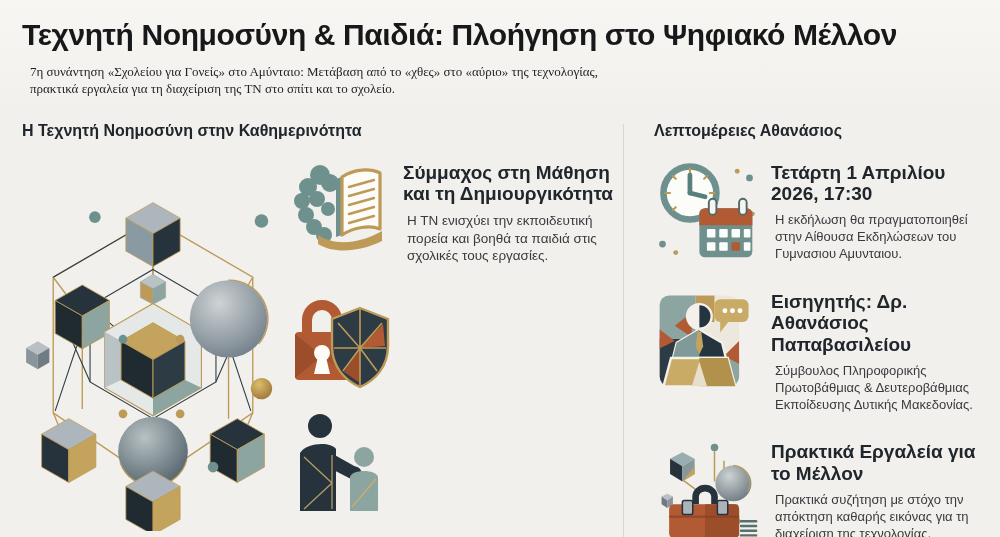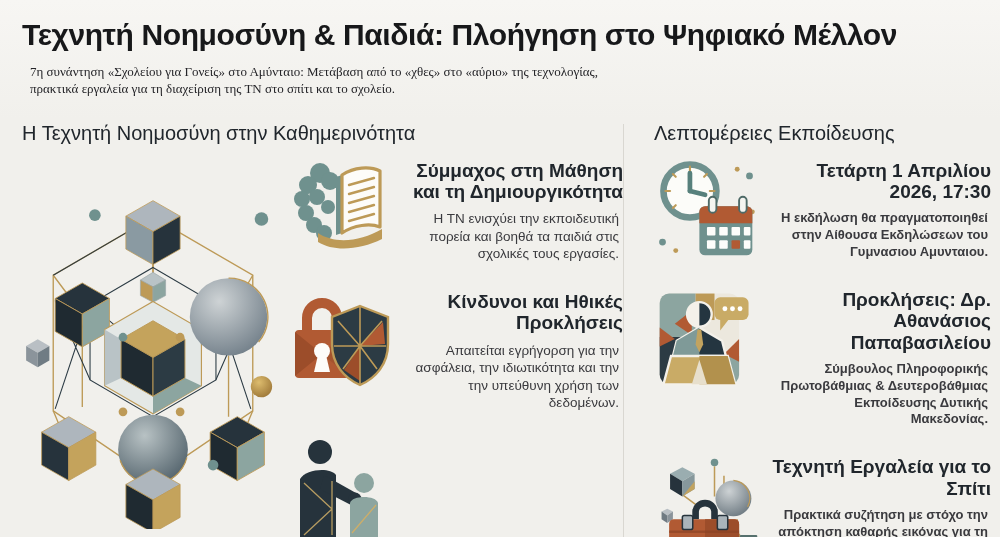--- a/index.html
+++ b/index.html
@@ -21,38 +21,38 @@
   }
   .subtitle {
     font-size:13px; line-height:1.34; margin:8px;
     max-width:604px; color:#242428;font-family:Liberation Serif, serif;
   }
   .content { display:flex; align-items:stretch; padding:10px 0 0 22px; }
   .col-left { width:601px; flex:none; }
   .v-divider { width:1px; background:#d9d7d1; margin:8px 0 12px; flex:none; }
   .col-right { flex:1; padding-left:30px; padding-right:8px; }
   .section-heading {
-    font-size:20px; font-weight:400; color:#20262c; margin:6px 0 12px;
+    font-size:16px; font-weight:700; color:#20262c; margin:6px 0 19px;
   }
   .left-flex { display:flex; }
   .illustration { width:262px; flex:none; margin-top:2px; }
   .items { flex:1; padding-left:6px; }
   .item { display:flex; align-items:flex-start; margin-bottom:21px; }
   .item-icon { width:100px; height:100px; flex:none; }
   .col-right .item-icon { width:104px; height:104px; }
-  .item-text { padding:3px 0 0 13px;text-align:right; }
+  .item-text { padding:3px 0 0 13px; }
   .item-title {
     font-size:19px; line-height:1.12; font-weight:700;
     margin:0 0 8px; color:#20262c; max-width:230px;
   }
   .col-right .item-title { max-width:220px; }
   .item-body {
     font-size:13.5px; line-height:1.3; margin:4px; color:#3a3a3e; max-width:228px;
   }
-  .col-right .item-body { font-size:13px; max-width:216px;font-weight:bold; }
+  .col-right .item-body { font-size:13px; max-width:216px; }
 </style>
 </head>
 <body>
 
 <div class="page">
 
   <header>
     <h1 class="title">Τεχνητή Νοημοσύνη &amp; Παιδιά: Πλοήγηση στο Ψηφιακό Μέλλον</h1>
     <p class="subtitle">7η συνάντηση «Σχολείου για Γονείς» στο Αμύνταιο: Μετάβαση από το «χθες» στο «αύριο» της τεχνολογίας, πρακτικά εργαλεία για τη διαχείριση της ΤΝ στο σπίτι και το σχολείο.</p>
   </header>
@@ -202,24 +202,20 @@
               <polygon points="59,44 32,66 59,88" fill="#a3532e"></polygon>
               <circle cx="32" cy="63" r="8" fill="#fdfcf9"></circle>
               <polygon points="28,67 36,67 40,84 24,84" fill="#fdfcf9"></polygon>
               <path d="M70,18 L98,29 V56 C98,76 86,90 70,97 C54,90 42,76 42,56 V29 Z" fill="#2c3b44" stroke="#bd9a57" stroke-width="2.4"></path>
               <polygon points="70,58 93,34 95,56" fill="#b15a33"></polygon>
               <polygon points="70,58 54,82 70,93" fill="#9c4d2a"></polygon>
               <g stroke="#bd9a57" stroke-width="1.6" fill="none">
                 <path d="M70,19 V96 M44,58 H96 M70,58 L48,33 M70,58 L92,33 M70,58 L53,81 M70,58 L87,81"></path>
               </g>
             </svg>
-            <div class="item-text">
-              <h3 class="item-title">Κίνδυνοι και Ηθικές Προκλήσεις</h3>
-              <p class="item-body">Απαιτείται εγρήγορση για την ασφάλεια, την ιδιωτικότητα και την την υπεύθυνη χρήση των δεδομένων.</p>
-            </div>
           </div>
 
           <div class="item">
             <svg class="item-icon" viewBox="0 0 100 100">
               <circle cx="30" cy="15" r="12" fill="#26333c"></circle>
               <path d="M10,42 C16,32 40,30 46,38 L46,100 L10,100 Z" fill="#26333c"></path>
               <path d="M34,38 L66,56 L61,68 L30,52 Z" fill="#26333c"></path>
               <circle cx="65" cy="62" r="6.5" fill="#26333c"></circle>
               <g stroke="#cfae67" stroke-width="1.3" fill="none" opacity="0.85">
                 <path d="M14,46 L42,72 M42,72 L14,98 M42,44 V98"></path>
@@ -230,21 +226,21 @@
             </svg>
           </div>
 
         </div>
       </div>
     </section>
 
     <div class="v-divider"></div>
 
     <section class="col-right">
-      <h2 class="section-heading">Λεπτομέρειες Εκποίδευσης</h2>
+      <h2 class="section-heading">Λεπτομέρειες Αθανάσιος</h2>
 
       <div class="item">
         <svg class="item-icon" viewBox="0 0 110 110">
           <circle cx="88" cy="13" r="2.6" fill="#bd9a57"></circle>
           <circle cx="101" cy="20" r="3.6" fill="#6f918e"></circle>
           <circle cx="104" cy="58" r="2.6" fill="#bd9a57"></circle>
           <circle cx="9" cy="90" r="3.6" fill="#6f918e"></circle>
           <circle cx="23" cy="99" r="2.6" fill="#bd9a57"></circle>
           <circle cx="38" cy="36" r="28" fill="#fcfcf9" stroke="#6f918e" stroke-width="7"></circle>
           <g stroke="#bd9a57" stroke-width="2.2" stroke-linecap="round">
@@ -300,21 +296,21 @@
           <polygon points="18,74 78,74 86,104 10,104" fill="#c9ab66" stroke="#f4f1ea" stroke-width="2.5"></polygon>
           <polygon points="48,74 78,74 86,104 48,104" fill="#b2914d"></polygon>
           <polygon points="40,104 48,78 56,104" fill="#e7dfcc"></polygon>
           <rect x="64" y="12" width="36" height="24" rx="6" fill="#c9ab66"></rect>
           <polygon points="70,34 80,34 70,47" fill="#c9ab66"></polygon>
           <circle cx="75" cy="24" r="2.6" fill="#fff"></circle>
             <circle cx="83" cy="24" r="2.6" fill="#fff"></circle>
             <circle cx="91" cy="24" r="2.6" fill="#fff"></circle>
         </svg>
         <div class="item-text">
-          <h3 class="item-title">Προκλήσεις: Δρ. Αθανάσιος Παπαβασιλείου</h3>
+          <h3 class="item-title">Εισηγητής: Δρ. Αθανάσιος Παπαβασιλείου</h3>
           <p class="item-body">Σύμβουλος Πληροφορικής Πρωτοβάθμιας &amp; Δευτεροβάθμιας Εκποίδευσης Δυτικής Μακεδονίας.</p>
         </div>
       </div>
 
       <div class="item">
         <svg class="item-icon" viewBox="0 0 110 110">
           <defs>
             <radialGradient id="tbSph" cx="38%" cy="30%" r="75%">
               <stop offset="0%" stop-color="#cdd2d4"></stop>
                 <stop offset="100%" stop-color="#6e7a82"></stop>
@@ -341,20 +337,20 @@
               <line x1="92" y1="103" x2="108" y2="103"></line>
           </g>
           <path d="M44,70 V62 a10,9 0 0 1 20,0 V70" stroke="#26333c" stroke-width="7" fill="none"></path>
           <rect x="16" y="70" width="74" height="36" rx="5" fill="#b15a33"></rect>
           <path d="M54,70 h31 a5,5 0 0 1 5,5 v26 a5,5 0 0 1 -5,5 h-31 Z" fill="#9c4d2a"></path>
           <rect x="16" y="82" width="74" height="2.5" fill="#8a4124" opacity="0.7"></rect>
           <rect x="30" y="66" width="11" height="15" rx="2" fill="#aab4ba" stroke="#26333c" stroke-width="1.6"></rect>
           <rect x="67" y="66" width="11" height="15" rx="2" fill="#aab4ba" stroke="#26333c" stroke-width="1.6"></rect>
         </svg>
         <div class="item-text">
-          <h3 class="item-title">Τεχνητή Εργαλεία για το Σπίτι</h3>
+          <h3 class="item-title">Πρακτικά Εργαλεία για το Μέλλον</h3>
           <p class="item-body">Πρακτικά συζήτηση με στόχο την απόκτηση καθαρής εικόνας για τη διαχείριση της τεχνολογίας.</p>
         </div>
       </div>
 
     </section>
   </div>
 </div>
 
 </body></html>

